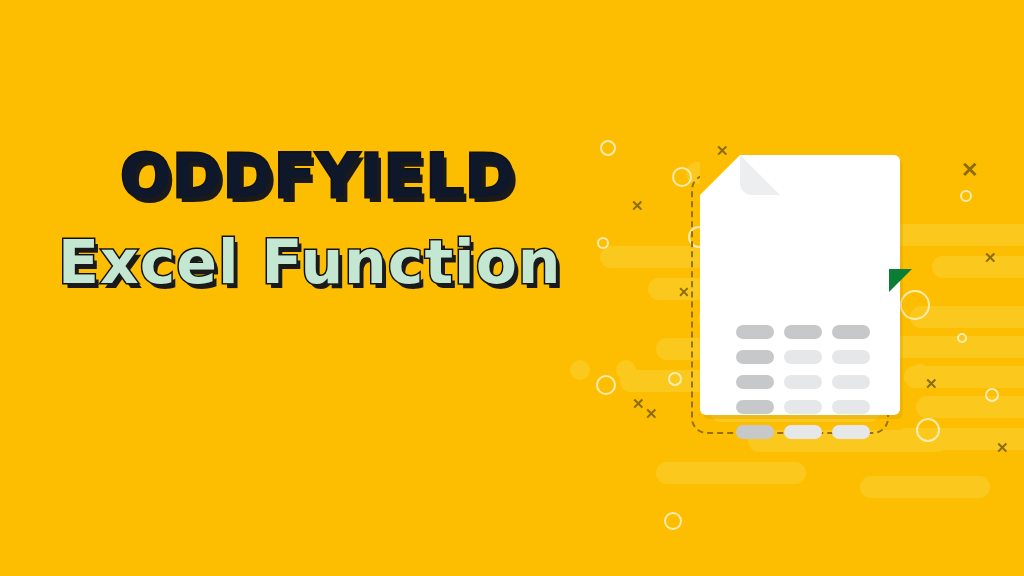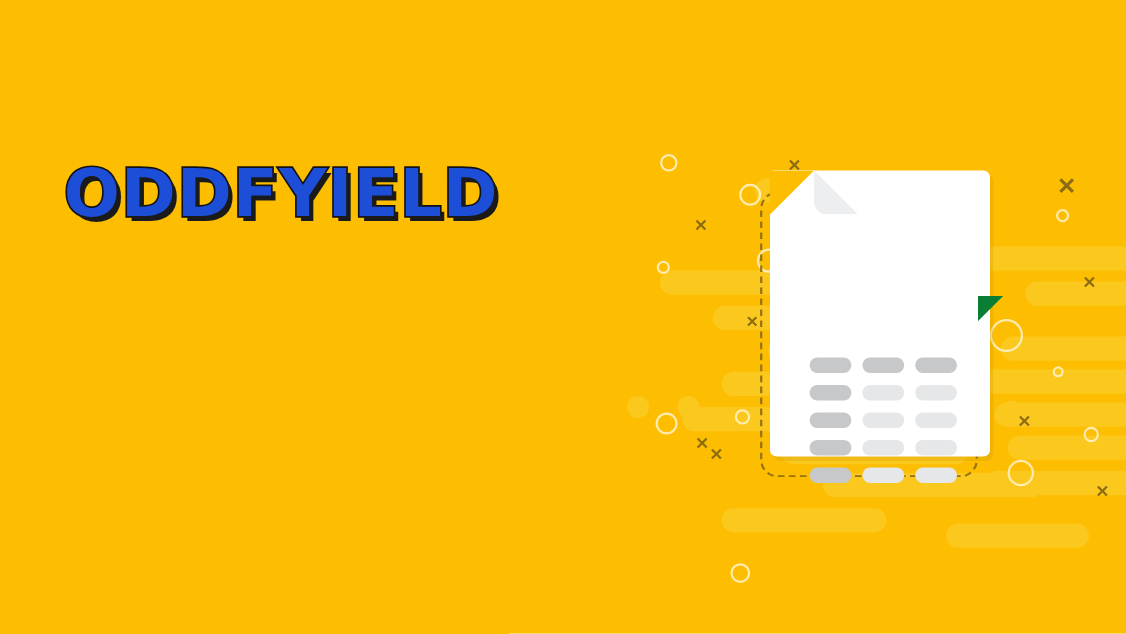--- a/index.html
+++ b/index.html
@@ -172,21 +172,22 @@
   <div class="xmark" style="left: 716px; top: 143px; font-size: 15px; color: rgb(140, 108, 18);">✕</div>
   <div class="xmark" style="left: 961px; top: 159px; font-size: 21px; color: rgb(140, 108, 18);">✕</div>
   <div class="xmark" style="left: 631px; top: 198px; font-size: 15px; color: rgb(140, 108, 18);">✕</div>
   <div class="xmark" style="left: 678px; top: 285px; font-size: 14px; color: rgb(140, 108, 18);">✕</div>
   <div class="xmark" style="left: 984px; top: 250px; font-size: 15px; color: rgb(140, 108, 18);">✕</div>
   <div class="xmark" style="left: 645px; top: 406px; font-size: 15px; color: rgb(140, 108, 18);">✕</div>
   <div class="xmark" style="left: 925px; top: 376px; font-size: 15px; color: rgb(140, 108, 18);">✕</div>
   <div class="xmark" style="left: 996px; top: 440px; font-size: 15px; color: rgb(140, 108, 18);">✕</div>
 
   <div id="title-block">
-    <div class="title-line" id="title-line-1" style="color: #1d4ed8; -webkit-text-stroke: 3px rgb(17, 17, 17); text-shadow: rgb(26, 26, 26) 4px 5px 0px;">ODDFYIELD</div>
+    <div class="title-line" id="title-line-1" style="color: #0f172a; -webkit-text-stroke: 3px rgb(17, 17, 17); text-shadow: rgb(26, 26, 26) 4px 5px 0px; text-align: center;">ODDFYIELD</div>
+    <div class="title-line" id="title-line-2" style="color: rgb(195, 231, 209); -webkit-text-stroke: 3px rgb(17, 17, 17); text-shadow: rgb(26, 26, 26) 4px 5px 0px;">Excel Function</div>
   </div>
 
   <div id="illustration">
 
     <div id="doc-frame" style="border-color: rgb(138, 106, 17);"></div>
 
     <div id="doc-sheet" style="background: rgb(255, 255, 255);"></div>
     <div id="doc-fold-mask" style="background: rgb(253, 190, 2);"></div>
     <div id="doc-fold" style="background: rgb(236, 238, 240);"></div>
 

